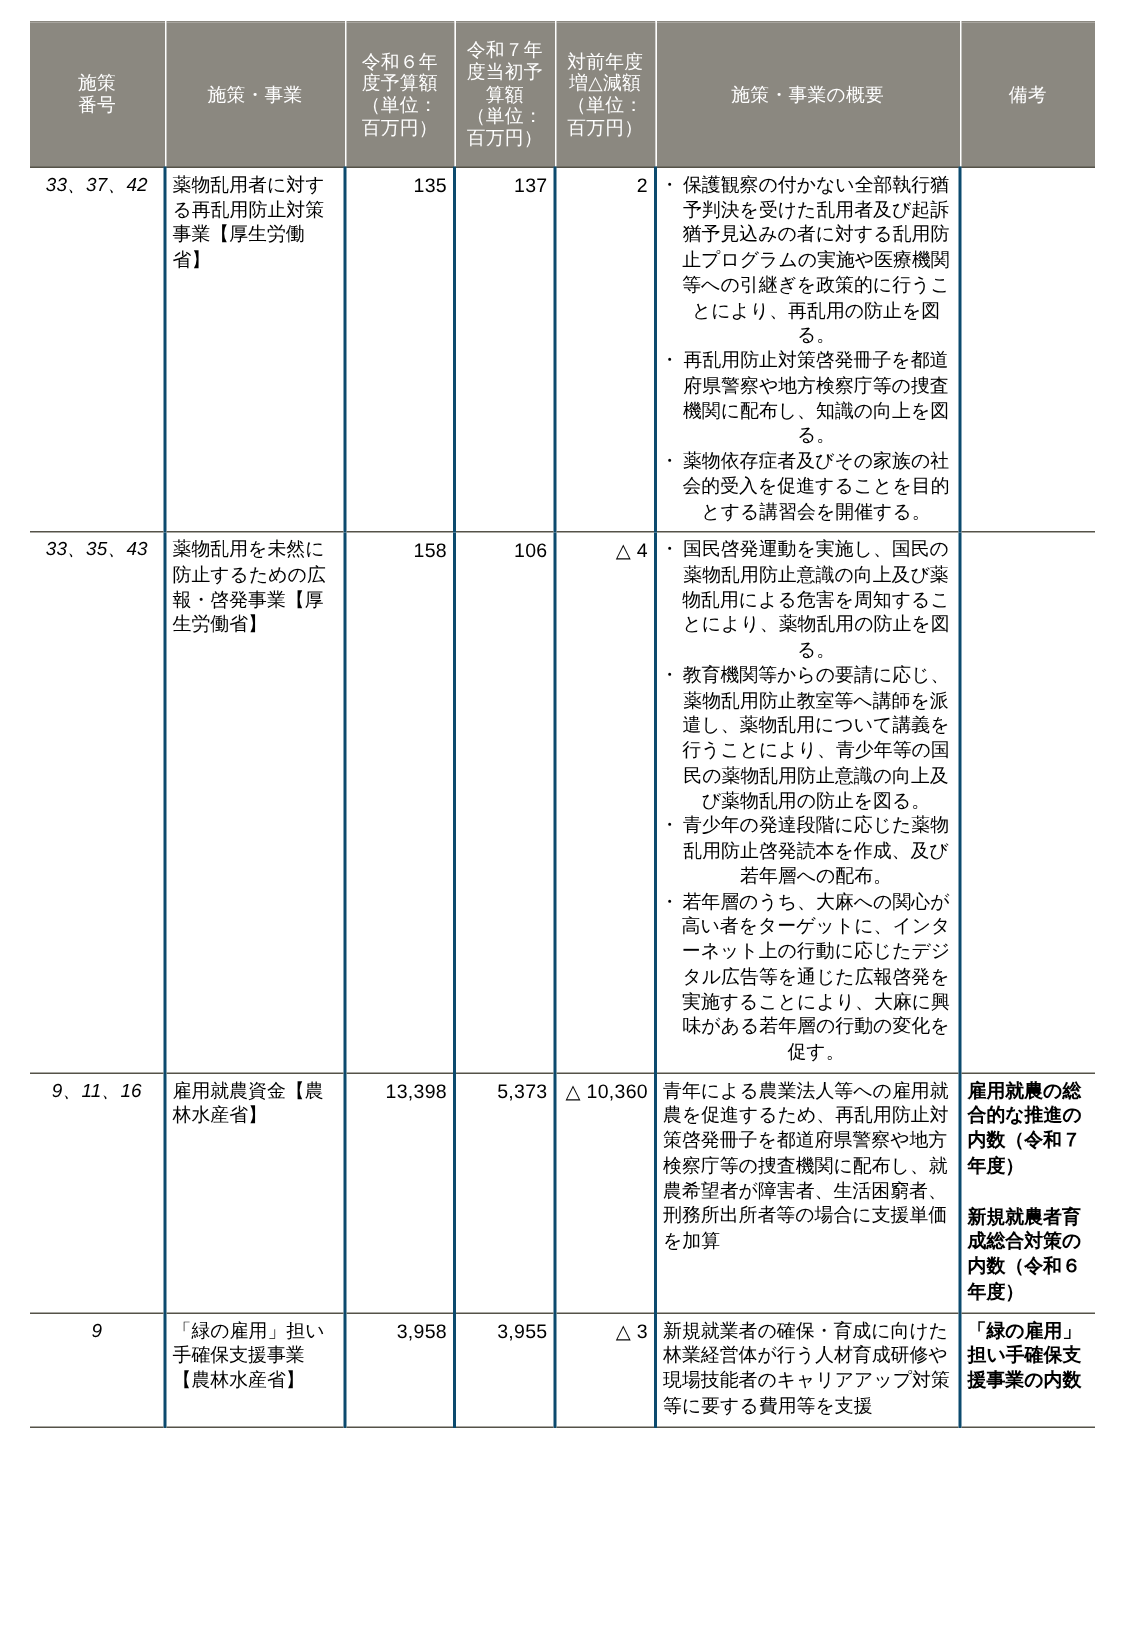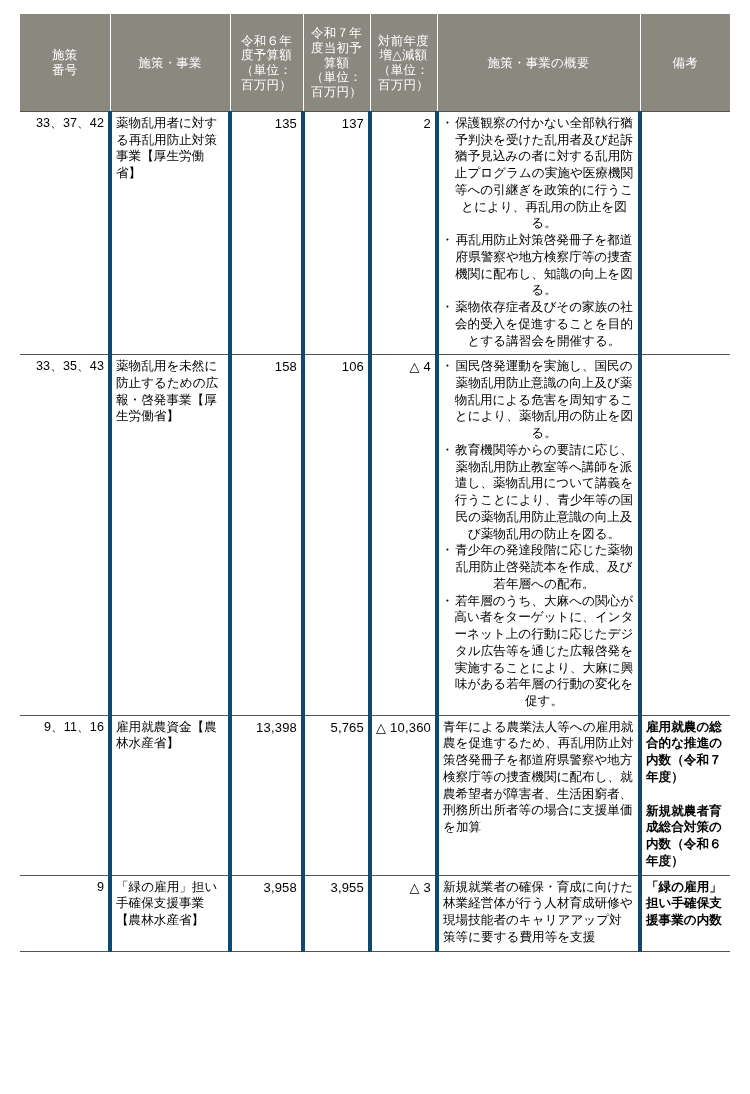--- a/index.html
+++ b/index.html
@@ -60,37 +60,38 @@
     border-top: 1px solid #8b8880;
     border-bottom: 1px solid #555248;
   }
 
   tbody td {
     vertical-align: top;
     padding: 3px 4px 5px 4px;
     line-height: 1.33;
     font-size: 12.6px;
     border-bottom: 1px solid #555248;
-    border-left: 4px solid #0c4a6e;
+    border-left: 2px solid #0c4a6e;
     border-right: 1px solid #9a968d;
     word-break: break-all;
     overflow-wrap: anywhere;
   }
   tbody td.edge-left  { border-left: none; }
   tbody td.edge-right { border-right: none; font-weight: bold; }
 
   td.num {
     text-align: right;
     white-space: nowrap;
     font-size: 13px;
     letter-spacing: 0.2px;
   }
   td.no {
-    text-align: right;
+    text-align: center;
     letter-spacing: 0.1px;
+    font-style: italic;
   }
   td.name { letter-spacing: 0px; }
   td.outline { letter-spacing: 0px; }
   td.remarks { letter-spacing: 0px; }
 
   ul.bullets {
     list-style: none;
     margin: 0;
     padding: 0;
     text-align: center;
@@ -168,21 +169,21 @@
               <li>青少年の発達段階に応じた薬物乱用防止啓発読本を作成、及び若年層への配布。</li>
               <li>若年層のうち、大麻への関心が高い者をターゲットに、インターネット上の行動に応じたデジタル広告等を通じた広報啓発を実施することにより、大麻に興味がある若年層の行動の変化を促す。</li>
             </ul>
           </td>
           <td class="remarks edge-right"></td>
         </tr>
         <tr>
           <td class="no edge-left">9、11、16</td>
           <td class="name">雇用就農資金【農林水産省】</td>
           <td class="num">13,398</td>
-          <td class="num">5,765</td>
+          <td class="num">5,373</td>
           <td class="num">△ 10,360</td>
           <td class="outline">
             <p class="plain">青年による農業法人等への雇用就農を促進するため、再乱用防止対策啓発冊子を都道府県警察や地方検察庁等の捜査機関に配布し、就農希望者が障害者、生活困窮者、刑務所出所者等の場合に支援単価を加算</p>
           </td>
           <td class="remarks edge-right">
             <p class="remark-block plain">雇用就農の総合的な推進の内数（令和７年度）</p>
             <div class="remark-gap"></div>
             <p class="remark-block plain">新規就農者育成総合対策の内数（令和６年度）</p>
           </td>
         </tr>

